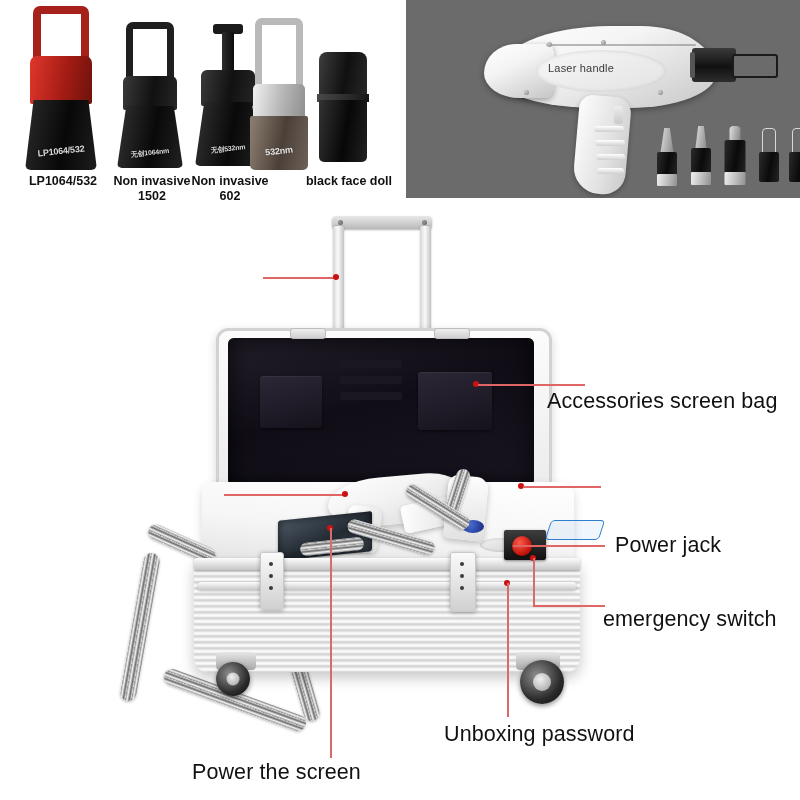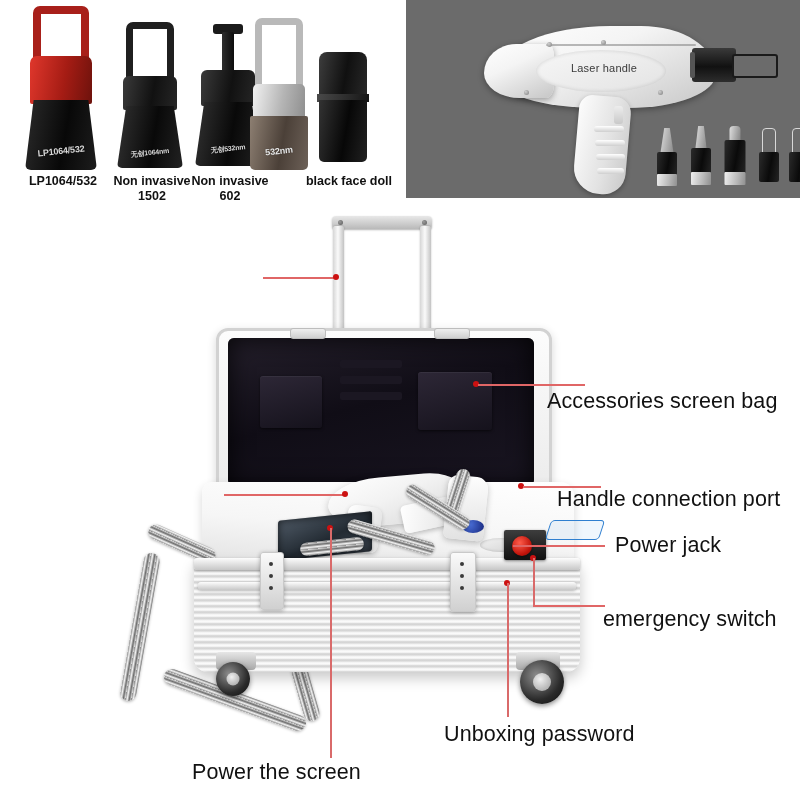--- a/index.html
+++ b/index.html
@@ -192,21 +192,21 @@
 
     <div class="gun" style="left:-10px;top:18px;width:340px;height:175px;">
 
       <div class="gunBody" style="left:100px;top:8px;width:220px;height:82px;"></div>
 
       <div class="gunBody" style="left:88px;top:26px;width:70px;height:54px;border-radius:60% 10% 14% 66%/70% 30% 30% 60%;"></div>
 
       <div class="abs" style="left:150px;top:26px;width:150px;height:2px;background:rgba(130,130,130,.55);border-radius:2px;"></div>
 
       <div class="gunPlate" style="left:140px;top:32px;width:130px;height:42px;"></div>
-      <div class="gunLabel" style="left:152px;top:44px;width:112px;text-align:center;">Laser handle</div>
+      <div class="gunLabel" style="left:152px;top:44px;width:112px;text-align:left;">Laser handle</div>
 
       <div class="gunScrew" style="left:151px;top:24px;"></div>
       <div class="gunScrew" style="left:205px;top:22px;"></div>
       <div class="gunScrew" style="left:128px;top:72px;"></div>
       <div class="gunScrew" style="left:262px;top:72px;"></div>
 
       <div class="gunGrip" style="left:180px;top:78px;width:52px;height:98px;transform:rotate(5deg);"></div>
       <div class="gripRidge" style="left:198px;top:108px;width:30px;"></div>
       <div class="gripRidge" style="left:199px;top:122px;width:30px;"></div>
       <div class="gripRidge" style="left:200px;top:136px;width:29px;"></div>
@@ -322,21 +322,20 @@
 
   <div class="dot" style="left:473px;top:381px;"></div>
   <div class="calloutline" style="left:478px;top:384px;width:107px;"></div>
   <div class="lbl" style="left:547px;top:389px;font-size:21.5px;">Accessories screen bag</div>
 
   <div class="calloutline" style="left:224px;top:494px;width:120px;"></div>
   <div class="dot" style="left:342px;top:491px;"></div>
 
   <div class="dot" style="left:518px;top:483px;"></div>
   <div class="calloutline" style="left:523px;top:486px;width:78px;"></div>
-  <div class="lbl" style="left:557px;top:487px;font-size:21.5px;">Handle connection port</div>
 
   <div class="calloutline" style="left:513px;top:545px;width:92px;"></div>
   <div class="lbl" style="left:615px;top:533px;font-size:21.5px;">Power jack</div>
 
   <div class="dot" style="left:530px;top:555px;"></div>
   <div class="calloutline vert" style="left:533px;top:558px;height:48px;"></div>
   <div class="calloutline" style="left:533px;top:605px;width:72px;"></div>
   <div class="lbl" style="left:603px;top:607px;font-size:21.5px;">emergency switch</div>
 
   <div class="dot" style="left:504px;top:580px;"></div>

